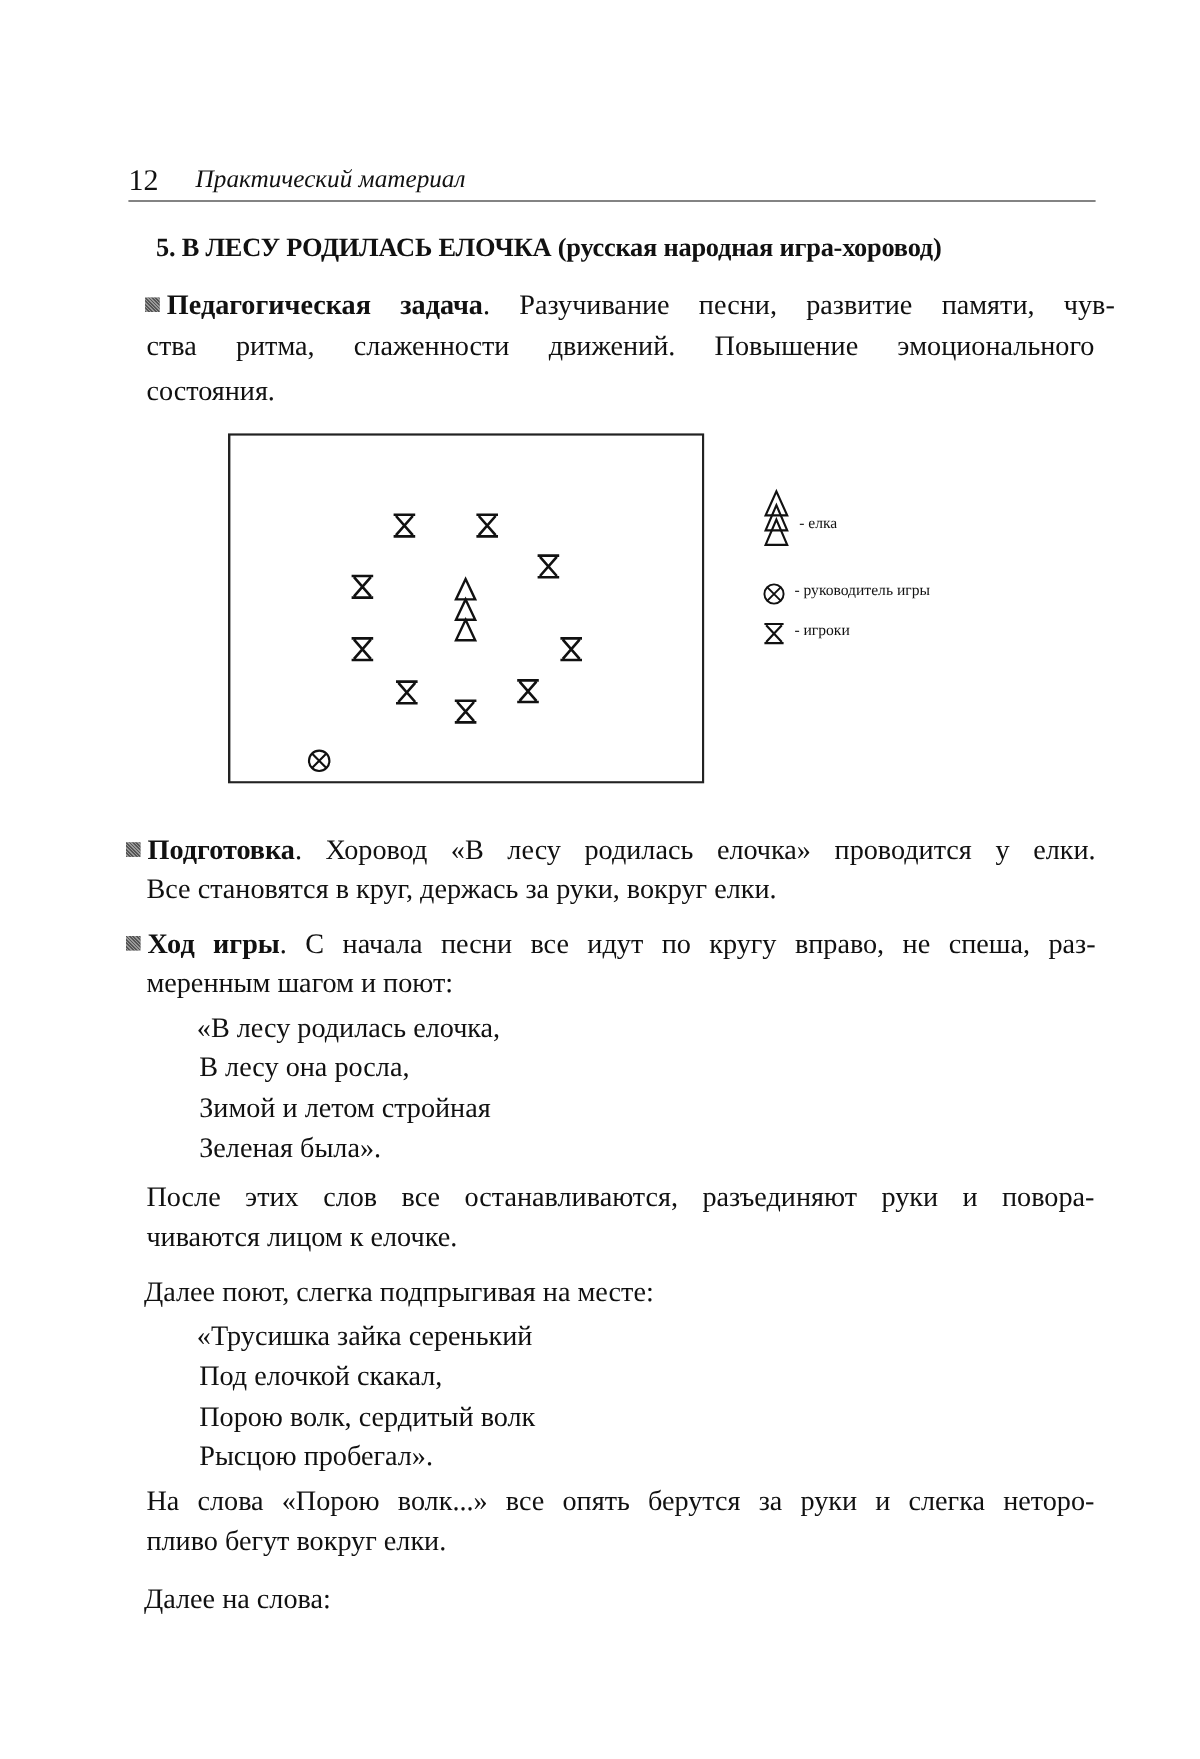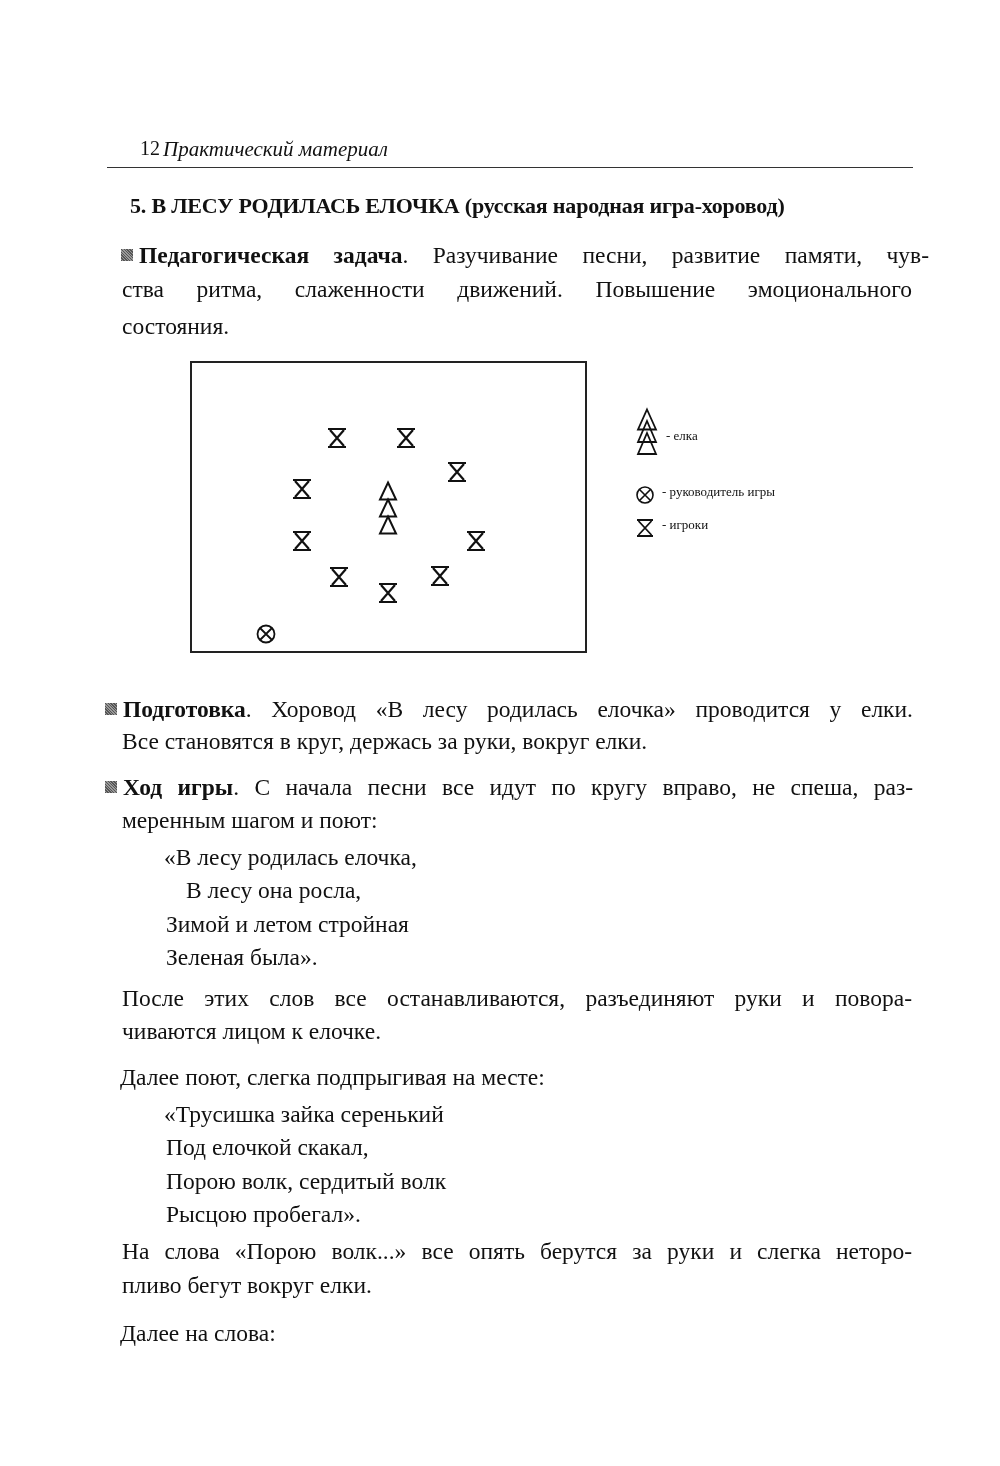--- a/index.html
+++ b/index.html
@@ -1,19 +1,19 @@
 <!DOCTYPE html>
 <html><head>
 <meta charset="utf-8">
 <style>
   html, body { margin: 0; padding: 0; background: #ffffff; }
   body { width: 1000px; height: 1466px; position: relative; overflow: hidden;
          font-family: "Liberation Serif", "DejaVu Serif", serif; color: #111; }
   .abs { position: absolute; white-space: nowrap; }
-  .page-num { left: 107px; top: 137px; font-size: 20px; margin-left: 33px; }
+  .page-num { left: 107px; top: 137px; font-size: 25px; }
   .running-head { left: 163px; top: 137px; font-size: 21px; font-style: italic; }
   .head-rule { position: absolute; left: 107px; top: 167px; width: 806px; height: 0; border-top: 1.5px solid #333; }
   .title { left: 130px; top: 193px; font-size: 22px; font-weight: bold; letter-spacing: -0.2px; }
   .line { position: absolute; font-size: 23.5px; white-space: nowrap; line-height: 28px; }
   .bullet { display: inline-block; width: 12px; height: 12px; background: #777;
             background-image: repeating-linear-gradient(45deg, #555 0 1px, #999 1px 2px);
             margin-right: 6px; vertical-align: 2px; }
   .b { font-weight: bold; }
   .just { text-align: justify; text-align-last: justify; width: 790px; }
   .diagram { position: absolute; left: 190px; top: 361px; width: 397px; height: 292px; }
@@ -85,21 +85,21 @@
   <div class="legend-text" style="left:37px; top:117px;">- игроки</div>
 </div>
 
 <div class="line just" style="left:105px; top:695px; width:808px;"><span class="bullet"></span><span class="b">Подготовка</span><span>. Хоровод «В лесу родилась елочка» проводится у елки.</span></div>
 <div class="line" style="left:122px; top:727px;">Все становятся в круг, держась за руки, вокруг елки.</div>
 
 <div class="line just" style="left:105px; top:773px; width:808px;"><span class="bullet"></span><span class="b">Ход игры</span><span>. С начала песни все идут по кругу вправо, не спеша, раз-</span></div>
 <div class="line" style="left:122px; top:806px;">меренным шагом и поют:</div>
 
 <div class="line" style="left:164px; top:843px;">«В лесу родилась елочка,</div>
-<div class="line" style="left:166px; top:876px;margin-left:20px;">В лесу она росла,</div>
+<div class="line" style="left:166px; top:876px;">В лесу она росла,</div>
 <div class="line" style="left:166px; top:910px;">Зимой и летом стройная</div>
 <div class="line" style="left:166px; top:943px;">Зеленая была».</div>
 
 <div class="line just" style="left:122px; top:984px;">После этих слов все останавливаются, разъединяют руки и повора-</div>
 <div class="line" style="left:122px; top:1017px;">чиваются лицом к елочке.</div>
 
 <div class="line" style="left:120px; top:1063px;">Далее поют, слегка подпрыгивая на месте:</div>
 
 <div class="line" style="left:164px; top:1100px;">«Трусишка зайка серенький</div>
 <div class="line" style="left:166px; top:1133px;">Под елочкой скакал,</div>

